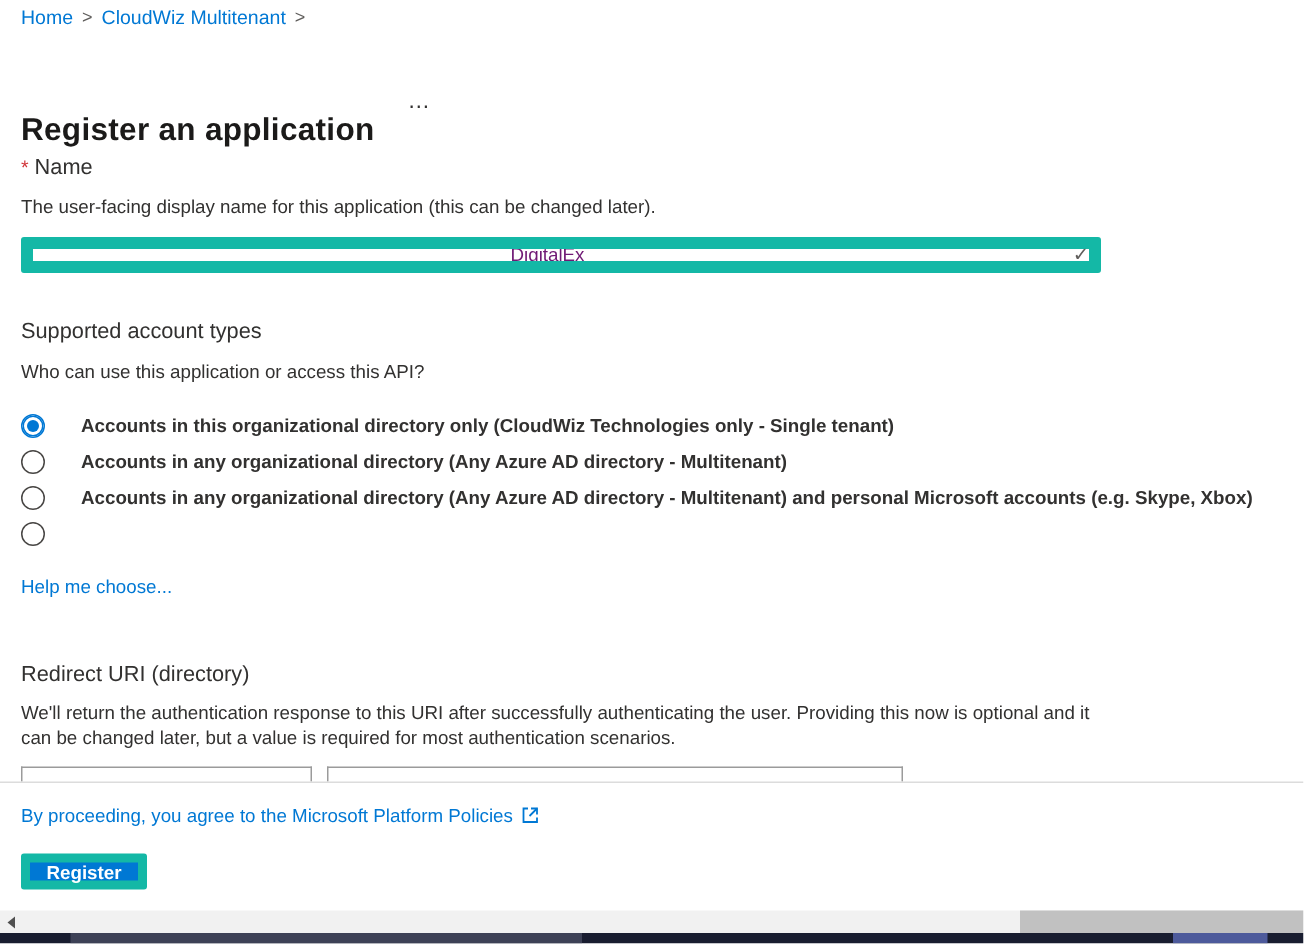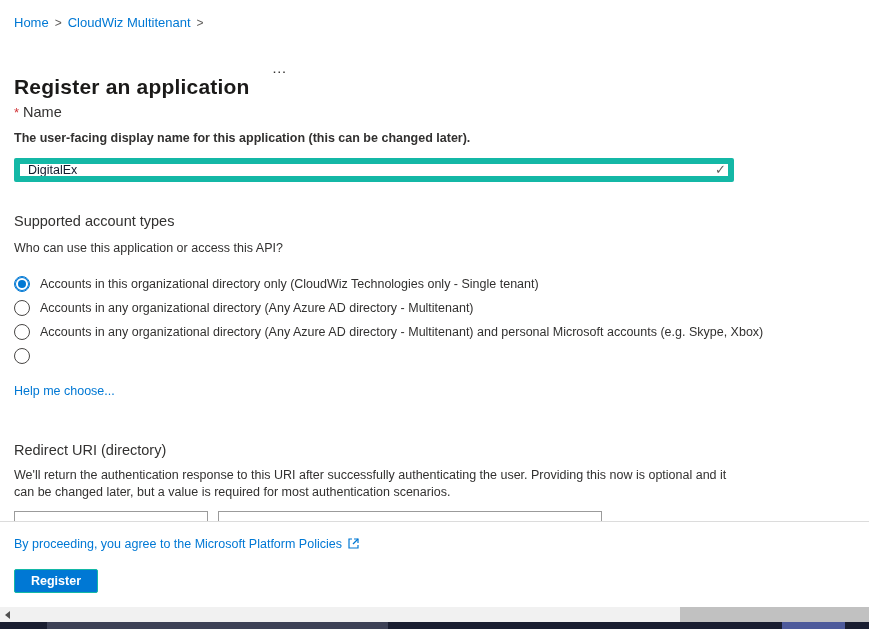--- a/index.html
+++ b/index.html
@@ -7,44 +7,45 @@
   body {
     font-family: "Liberation Sans", "DejaVu Sans", sans-serif;
     background: #ffffff;
     color: #323130;
     overflow: hidden;
     position: relative;
   }
   .abs { position: absolute; }
 
   
-  .breadcrumb { left: 14px; top: 15px; font-size: 13px; display: flex; align-items: center; gap: 6px; }
+  .breadcrumb { left: 14px; top: 4px; font-size: 13px; display: flex; align-items: flex-start; gap: 6px; }
   .crumb-link { color: #0078d4; text-decoration: none; cursor: pointer; }
   .crumb-sep { color: #605e5c; font-size: 12px; }
 
   
   .title-row { left: 14px; top: 31px; display: flex; align-items: center; gap: 22px; }
   .page-title { font-size: 21px; font-weight: 700; color: #1b1a19; letter-spacing: .2px; margin-top: 44px; }
   .more-btn { color: #323130; font-size: 15px; letter-spacing: 1px; cursor: pointer; padding-top: 4px; }
 
   
   .name-label { left: 14px; top: 104px; font-size: 14.5px; }
   .req { color: #d13438; margin-right: 4px; font-size: 13px; }
-  .name-desc { left: 14px; top: 131px; font-size: 12.5px; font-weight: bold; }
+  .name-desc { left: 14px; top: 131px; font-size: 12.5px; }
 
   .name-input-wrap { left: 14px; top: 158px; width: 720px; height: 24px; }
   .name-input {
     width: 100%; height: 100%;
-    border: 6px solid #14b8a6;
+    border: 8px solid #14b8a6;
     border-radius: 2px;
     font-family: "Liberation Sans", sans-serif;
     font-size: 12.5px;
-    color: #0f172a;
+    color: #701a75;
     padding: 0 26px 0 8px;
     outline: none;
+    text-align: center;
   }
   .valid-check {
     position: absolute; right: 8px; top: 4px;
     color: #605e5c; font-size: 13px; pointer-events: none;
   }
 
   
   .sat-heading { left: 14px; top: 213px; font-size: 14.5px; }
   .sat-question { left: 14px; top: 241px; font-size: 12.5px; }
 
@@ -52,21 +53,21 @@
   .radio-row { display: flex; align-items: center; height: 24px; cursor: pointer; }
   .radio {
     width: 16px; height: 16px; border-radius: 50%;
     border: 1px solid #484644; background: #fff;
     display: inline-flex; align-items: center; justify-content: center;
     flex: 0 0 auto;
   }
   .radio .dot { width: 8px; height: 8px; border-radius: 50%; background: transparent; }
   .radio.selected { border: 1px solid #0078d4; box-shadow: 0 0 0 1px #0078d4 inset; }
   .radio.selected .dot { background: #0078d4; }
-  .radio-label { font-size: 12.5px; margin-left: 10px; white-space: nowrap; }
+  .radio-label { font-size: 12.5px; margin-left: 24px; white-space: nowrap; font-weight: bold; }
 
   .help-link { left: 14px; top: 384px; font-size: 12.5px; color: #0078d4; text-decoration: none; cursor: pointer; }
 
   
   .uri-heading { left: 14px; top: 442px; font-size: 14.5px; }
   .uri-desc { left: 14px; top: 467px; width: 726px; font-size: 12.5px; line-height: 16.5px; }
 
   
   .cut-select { left: 14px; top: 511px; width: 194px; height: 10px; background: #fff;
     border: 1px solid #9b9b9b; border-bottom: none; cursor: pointer; }
@@ -74,21 +75,21 @@
     border: 1px solid #9b9b9b; border-bottom: none; }
   .footer-divider { left: 0; top: 521px; width: 869px; height: 1px; background: #dcdcdc; }
 
   
   .agreement { left: 14px; top: 537px; font-size: 12.5px; color: #0078d4; display: flex; align-items: flex-start; gap: 5px; }
   .agreement a { color: #0078d4; text-decoration: none; cursor: pointer; }
   .ext-icon { display: inline-block; width: 13px; height: 13px; }
 
   .register-btn {
     left: 14px; top: 569px; width: 84px; height: 24px;
-    background: #0078d4; color: #ffffff; border: 1px solid #14b8a6; border-radius: 2px;
+    background: #0078d4; color: #ffffff; border: 6px solid #14b8a6; border-radius: 2px;
     font-family: "Liberation Sans", sans-serif;
     font-size: 12.5px; font-weight: 700; cursor: pointer;
   }
 
   
   .hscrollbar { left: 0; top: 607px; width: 869px; height: 15px; background: #f1f1f1; }
   .hscroll-left-btn { position: absolute; left: 0; top: 0; width: 15px; height: 15px;
     display: flex; align-items: center; justify-content: center; cursor: pointer; }
   .hscroll-arrow { width: 0; height: 0; border-top: 4px solid transparent; border-bottom: 4px solid transparent;
     border-right: 5px solid #505050; }

